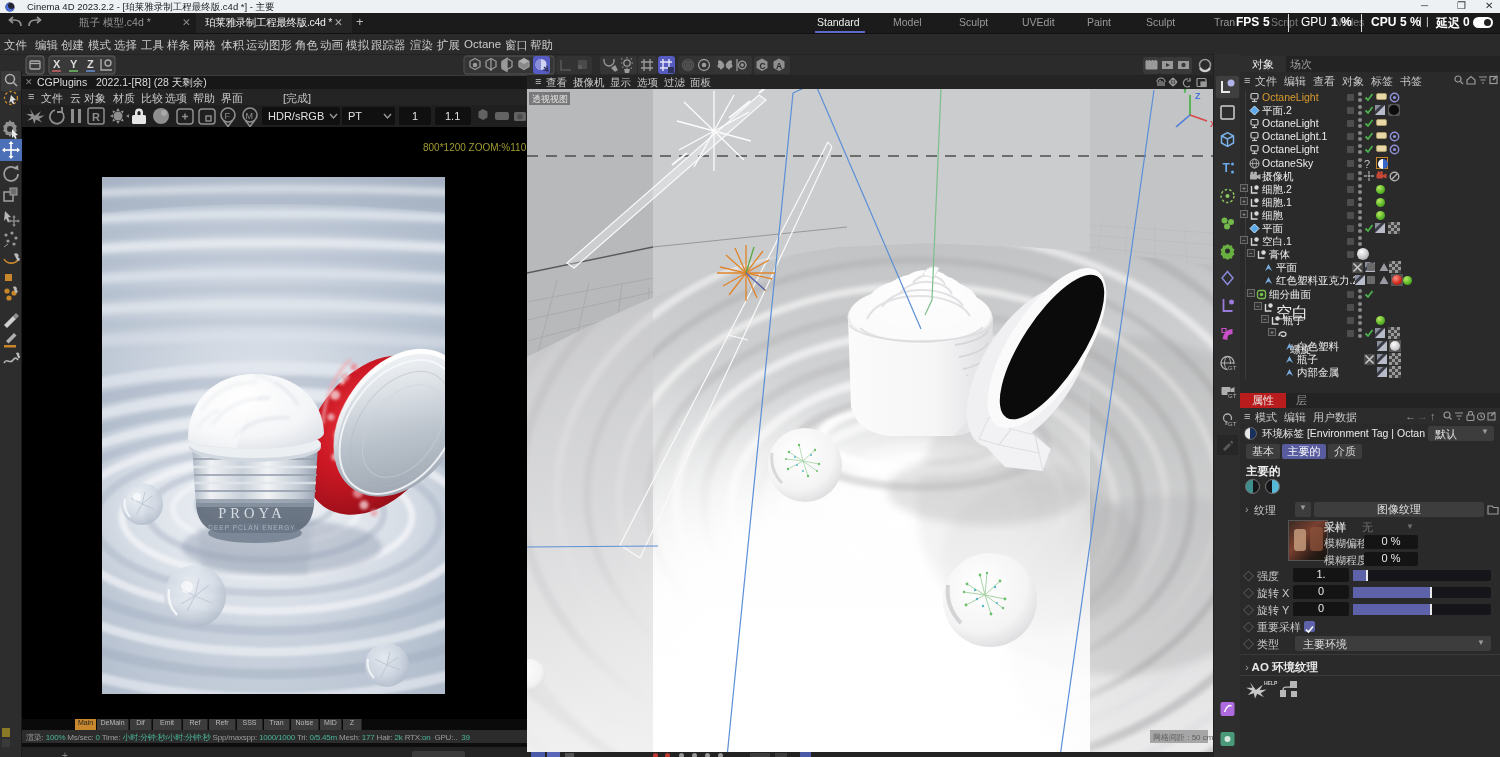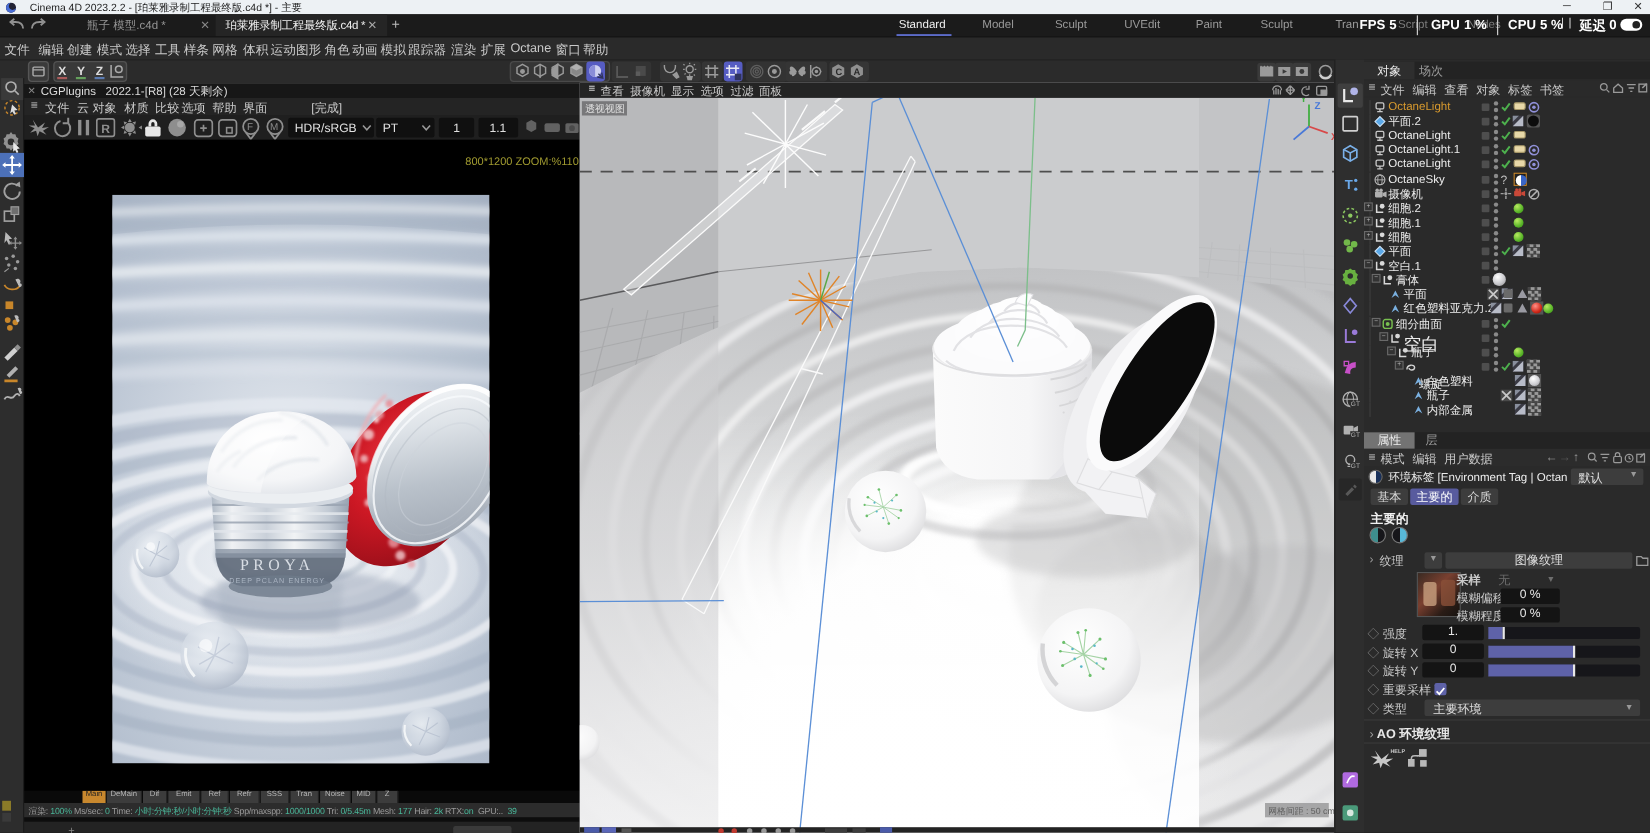--- a/index.html
+++ b/index.html
@@ -72,21 +72,21 @@
   <div class="doc" style="left:1022px;color:#9a9a9a;">UVEdit</div>
   <div class="doc" style="left:1087px;color:#9a9a9a;">Paint</div>
   <div class="doc" style="left:1146px;color:#9a9a9a;">Sculpt</div>
   <div class="doc" style="left:1214px;color:#9a9a9a;">Tran</div>
   <div class="doc" style="left:1271px;color:#7c7c7c;">Script</div>
   <div class="doc" style="left:1334px;color:#7c7c7c;">Nodes</div>
 
   <div class="doc" style="left:1236px;color:#fff;font-weight:bold;font-size:12px;top:2px;">FPS</div>
   <div class="doc" style="left:1263px;color:#fff;font-weight:bold;font-size:12px;top:2px;">5</div>
   <div class="abs" style="left:1288px;top:1px;width:1px;height:18px;background:#ddd;"></div>
-  <div class="doc" style="left:1301px;color:#fff;font-weight:bold;font-size:12px;top:2px;">GPU</div>
+  <div class="doc" style="left:1301px;color:#fff;font-weight:normal;font-size:12px;top:2px;">GPU</div>
   <div class="doc" style="left:1331px;color:#fff;font-weight:bold;font-size:12px;top:2px;">1 %</div>
   <div class="abs" style="left:1361px;top:1px;width:1px;height:18px;background:#ddd;"></div>
   <div class="doc" style="left:1371px;color:#fff;font-weight:bold;font-size:12px;top:2px;">CPU</div>
   <div class="doc" style="left:1400px;color:#fff;font-weight:bold;font-size:12px;top:2px;">5 %</div>
   <div class="doc" style="left:1419px;color:#ddd;top:2px;">|</div>
   <div class="doc" style="left:1426px;color:#ddd;top:2px;">|</div>
   <div class="doc" style="left:1436px;color:#fff;font-weight:bold;font-size:12px;top:2px;">延迟</div>
   <div class="doc" style="left:1463px;color:#fff;font-weight:bold;font-size:12px;top:2px;">0</div>
   <div class="abs" style="left:1473px;top:4px;width:20px;height:11px;background:#fff;border-radius:6px;"></div>
   <div class="abs" style="left:1484px;top:6px;width:7px;height:7px;background:#222;border-radius:4px;"></div>
@@ -1286,21 +1286,21 @@
           <svg class="abs" style="left:137px;top:1px" width="10" height="10" viewBox="0 0 10 10">
             <rect width="10" height="10" fill="#3a3a44"></rect>
             <path d="M0 10 L10 0 L10 10 Z" fill="#b8bcc8"></path>
             <path d="M0 0 L6 0 L0 6 Z" fill="#888e9c"></path>
           </svg>
           <div class="abs" style="left:149px;top:0px;width:12px;height:12px;background:conic-gradient(#999 0 25%,#444 0 50%,#999 0 75%,#444 0);background-size:6px 6px"></div>
         </div>
   </div>
 
   <div class="abs" style="left:0;top:339px;width:260px;height:15px;background:#232323;">
-    <div class="abs" style="left:0px;top:0;width:46px;height:15px;background:#737373;color:#ececec;font-size:11px;text-align:center;">属性</div>
+    <div class="abs" style="left:0px;top:0;width:46px;height:15px;background:#b91c1c;color:#ececec;font-size:11px;text-align:center;">属性</div>
     <div class="abs" style="left:56px;top:0px;color:#9a9a9a;font-size:11px;">层</div>
   </div>
   <div class="abs" style="left:0;top:354px;width:260px;height:16px;background:#2c2c2c;color:#c9c9c9;font-size:11px;">
     <span class="abs" style="left:4px;top:2px;">≡</span>
         <span class="abs" style="left:15px;top:2px;">模式</span>
         <span class="abs" style="left:44px;top:2px;">编辑</span>
         <span class="abs" style="left:73px;top:2px;">用户数据</span>
     <span class="abs" style="left:165px;top:2px;color:#9a9a9a;">←</span>
         <span class="abs" style="left:177px;top:2px;color:#5a5a5a;">→</span>
         <span class="abs" style="left:190px;top:2px;color:#9a9a9a;">↑</span>

